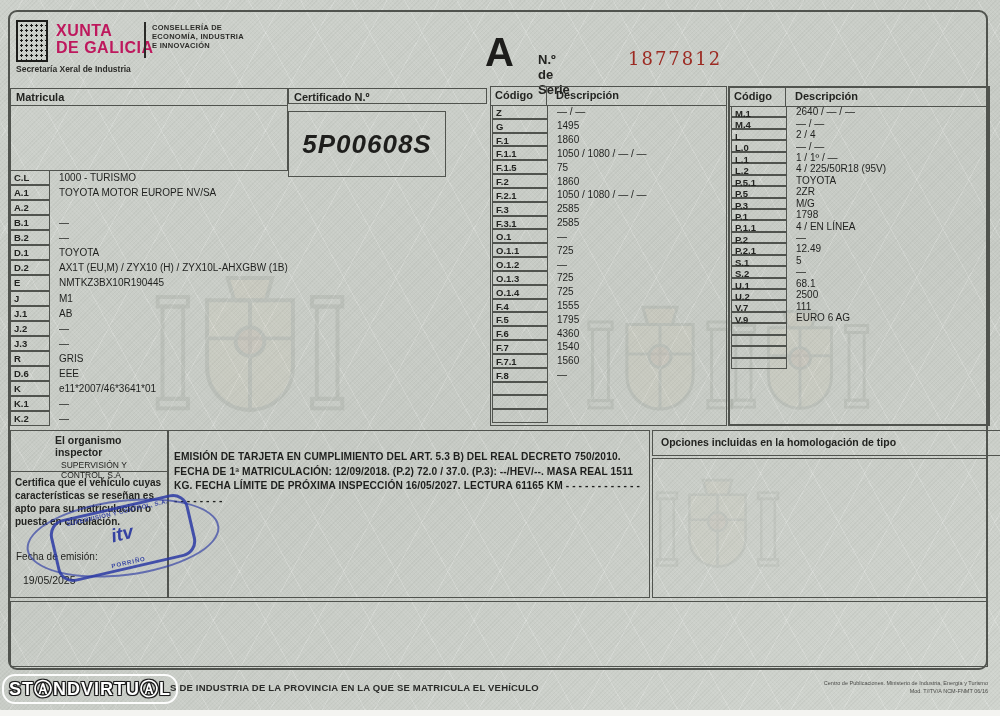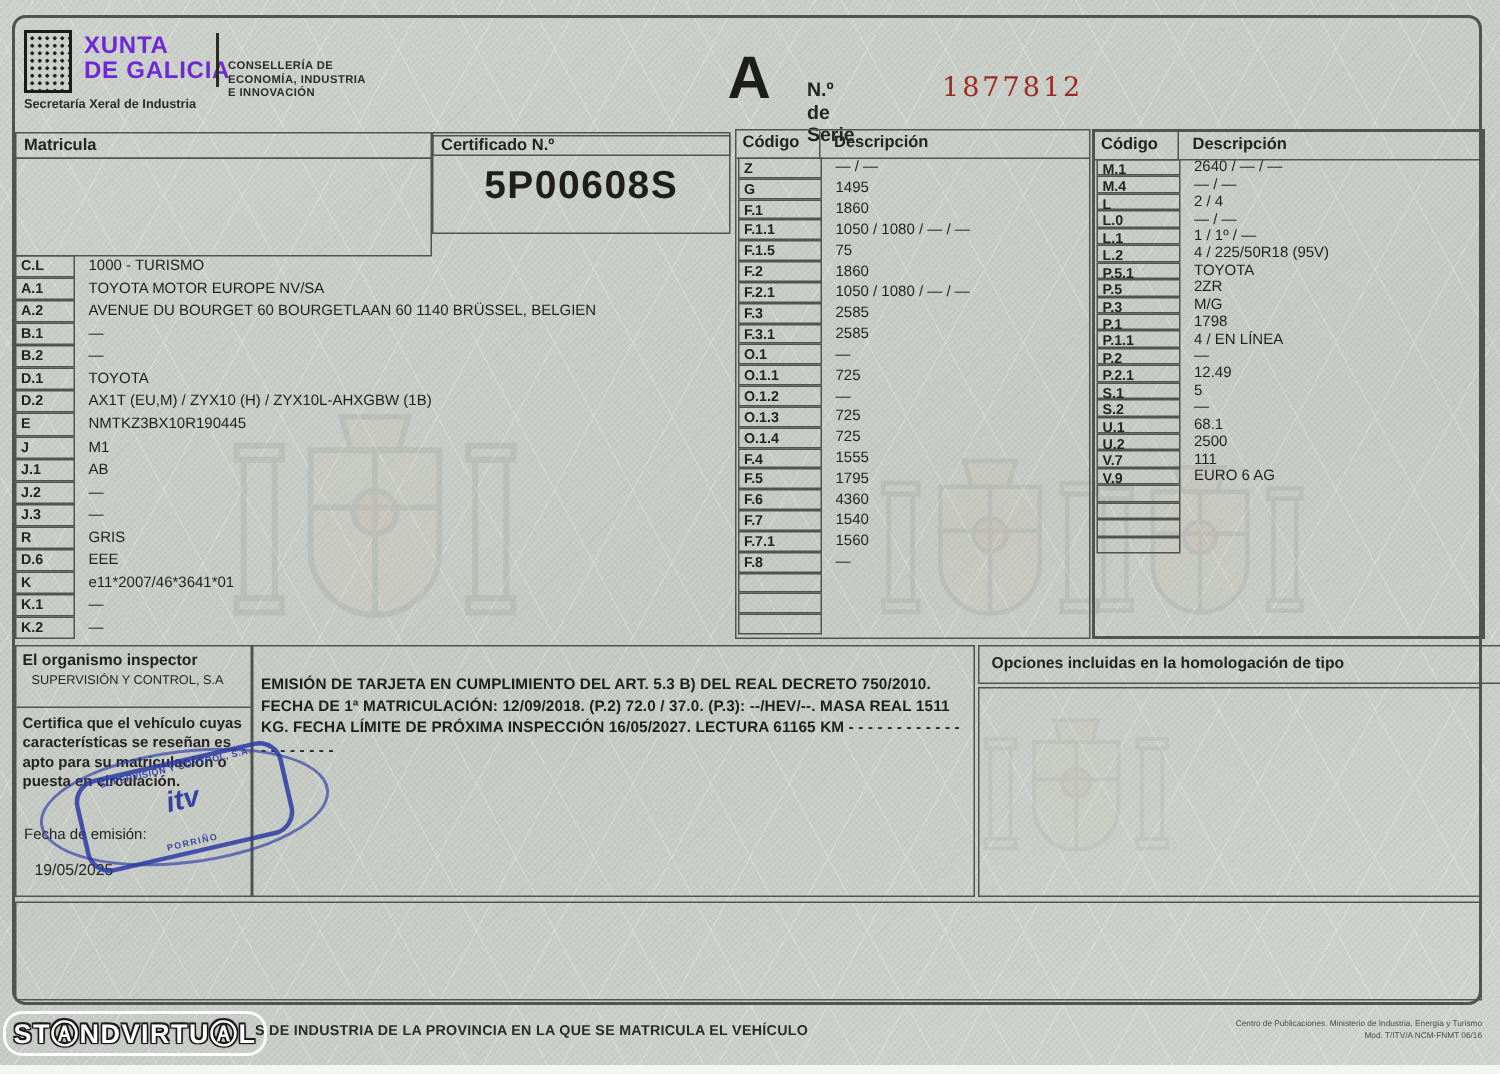--- a/index.html
+++ b/index.html
@@ -14,23 +14,23 @@
       repeating-linear-gradient(62deg, rgba(255,255,255,.18) 0 1px, transparent 1px 46px),
       repeating-linear-gradient(-62deg, rgba(255,255,255,.18) 0 1px, transparent 1px 46px);}
   .abs{position:absolute;}
   .box{position:absolute;border:1.5px solid #50534e;box-sizing:border-box;}
   #frame{left:8px;top:10px;width:980px;height:660px;border:2px solid #50534e;border-radius:9px;}
 
   
   #logo{left:16px;top:18px;width:250px;height:58px;}
   #logo-mark{position:absolute;left:0;top:2px;width:32px;height:42px;border:2.5px solid #1c1c1a;box-sizing:border-box;
      background:radial-gradient(#1c1c1a 1.1px, transparent 1.3px);background-size:5px 5px;background-position:1px 1px;}
-  .brand-name{position:absolute;left:40px;top:4px;font-weight:bold;font-size:16px;line-height:17px;letter-spacing:.5px;color:#6d28d9;}
+  .brand-name{position:absolute;left:40px;top:4px;font-weight:bold;font-size:16px;line-height:17px;letter-spacing:.5px;color:#be185d;}
   #logo-divider{position:absolute;left:128px;top:4px;width:1.5px;height:36px;background:#2a2a27;}
-  .dept{position:absolute;left:136px;top:21px;font-size:7.5px;font-weight:bold;line-height:9px;letter-spacing:.3px;color:#2c2c29;}
+  .dept{position:absolute;left:136px;top:5px;font-size:7.5px;font-weight:bold;line-height:9px;letter-spacing:.3px;color:#2c2c29;}
   .brand-sub{position:absolute;left:0px;top:46px;font-size:8.5px;font-weight:bold;color:#2c2c29;}
 
   #serie{left:480px;top:30px;height:46px;}
   #serie .letter{position:absolute;left:5px;top:0;font-size:40px;font-weight:900;color:#1d1d1b;letter-spacing:-1px;}
   #serie .lbl{position:absolute;left:58px;top:22px;font-size:13px;font-weight:bold;color:#232320;}
   #serie .num{position:absolute;left:148px;top:18px;font-family:"DejaVu Serif",serif;font-size:18px;letter-spacing:2px;color:#9c2a22;}
 
   
   .cell-label{font-size:11px;font-weight:bold;padding:2px 0 0 5px;color:#232421;}
   #cert-value{font-size:26px;font-weight:bold;letter-spacing:1px;display:flex;align-items:center;justify-content:center;color:#1e1e1c;}
@@ -129,34 +129,33 @@
 
 <div id="serie" class="abs">
   <span class="letter">A</span>
   <span class="lbl">N.º de Serie</span>
   <span class="num">1877812</span>
 </div>
 
 <div class="box cell-label" style="left:10px;top:88px;width:278px;height:18px;">Matricula</div>
 <div class="box cell-label" style="left:288px;top:88px;width:199px;height:16px;">Certificado N.º</div>
 <div class="box" style="left:10px;top:104.5px;width:278px;height:66px;"></div>
-<div class="box" id="cert-value" style="left:288px;top:90px;width:199px;height:66px;">5P00608S</div>
+<div class="box" id="cert-value" style="left:288px;top:111px;width:158px;height:66px;font-style:italic;">5P00608S</div>
 
 <div id="left-rows" class="rows" style="left:10px;top:170px;width:477px;height:256px;">
     <div class="crow">
       <span class="ccode">C.L</span>
       <span class="cval">1000 - TURISMO</span>
     </div>
     <div class="crow">
       <span class="ccode">A.1</span>
       <span class="cval">TOYOTA MOTOR EUROPE NV/SA</span>
     </div>
     <div class="crow">
       <span class="ccode">A.2</span>
-      <span class="cval">AVENUE DU BOURGET 60 BOURGETLAAN 60 1140 BRÜSSEL, BELGIEN</span>
     </div>
     <div class="crow">
       <span class="ccode">B.1</span>
       <span class="cval">—</span>
     </div>
     <div class="crow">
       <span class="ccode">B.2</span>
       <span class="cval">—</span>
     </div>
     <div class="crow">
@@ -405,21 +404,21 @@
         <span class="cval"></span>
       </div>
       <div class="crow">
         <span class="ccode"></span>
         <span class="cval"></span>
       </div>
     </div>
 </div>
 
 <div class="box" style="left:10px;top:430px;width:158px;height:168px;">
-  <div style="border-bottom:1.5px solid #50534e;height:40px;">
+  <div style="border-bottom:1.5px solid #50534e;height:40px;padding-left:40px;">
     <div style="font-size:10.5px;font-weight:bold;padding:3px 0 2px 4px;">El organismo inspector</div>
     <div id="inspector-name">SUPERVISIÓN Y CONTROL, S.A</div>
   </div>
   <div id="cert-text">Certifica que el vehículo cuyas características se reseñan es apto para su matriculación o puesta en circulación.</div>
   <div class="small-lbl" style="position:absolute;left:5px;top:120px;">Fecha de emisión:</div>
   <div style="position:absolute;left:12px;top:143px;font-size:10.5px;">19/05/2025</div>
 </div>
 
 <div id="stamp" class="abs">
   <div class="ellipse"></div>

